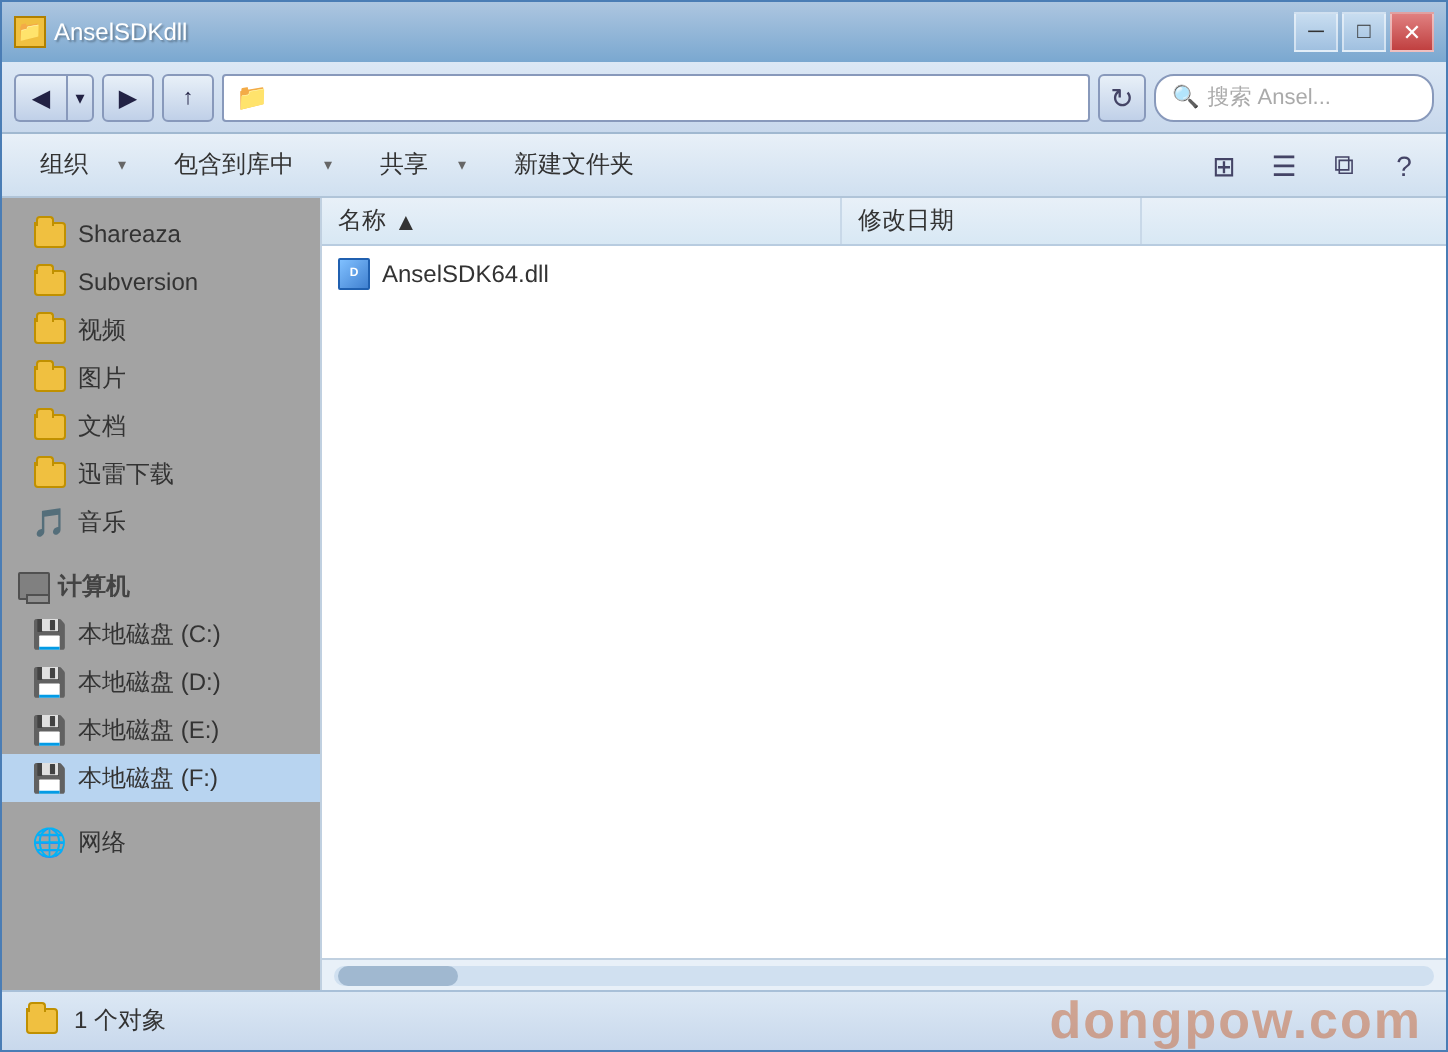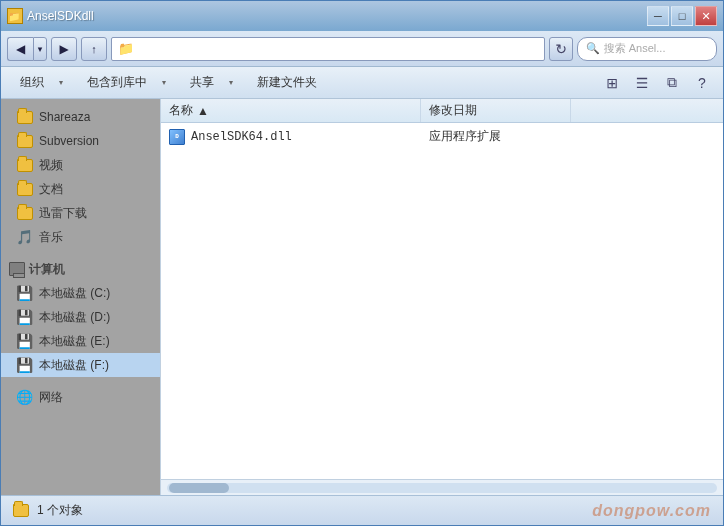--- a/index.html
+++ b/index.html
@@ -267,21 +267,20 @@
     .col-name { width: 260px; }
     .col-date { width: 150px; }
     .col-type { width: 120px; }
     .col-size { flex: 1; margin-top: 48px; }
 
     
     .file-list {
       flex: 1;
       overflow-y: auto;
       background: #fff;
-      font-family: Liberation Mono, monospace;
     }
     .file-row {
       height: 28px;
       display: flex;
       align-items: center;
       cursor: pointer;
       color: #333;
       border-bottom: 1px solid transparent;
     }
     .file-cell {
@@ -338,22 +337,21 @@
       padding: 0 12px;
       gap: 8px;
       flex-shrink: 0;
     }
     .status-text {
       font-size: 12px;
       color: #333;
     }
     .watermark {
       margin-left: auto;
-      font-size: 16px;
-      font-style: italic;
+      font-size: 26px;
       color: rgba(200, 100, 50, 0.5);
       font-weight: bold;
       letter-spacing: 1px;
     }
 
     
     .dll-icon {
       width: 16px;
       height: 16px;
       background: linear-gradient(135deg, #80c0ff, #4080d0);
@@ -481,20 +479,26 @@
         <span>Subversion</span>
       </div>
 
       <div class="sidebar-item">
         <div class="sidebar-item-icon">
           <div class="folder-icon-yellow"></div>
         </div>
         <span>视频</span>
       </div>
 
+      <div class="sidebar-item">
+        <div class="sidebar-item-icon">
+          <div class="folder-icon-yellow"></div>
+        </div>
+        <span>图片</span>
+      </div>
 
       <div class="sidebar-item">
         <div class="sidebar-item-icon">
           <div class="folder-icon-yellow"></div>
         </div>
         <span>文档</span>
       </div>
 
       <div class="sidebar-item">
         <div class="sidebar-item-icon">
@@ -557,23 +561,20 @@
           <span>大小</span>
         </div>
       </div>
 
       <div class="file-list">
         <div class="file-row">
           <div class="file-cell file-cell-name">
             <div class="dll-icon">D</div>
             <span>AnselSDK64.dll</span>
           </div>
-          <div class="file-cell file-cell-type">
-            <span>应用程序扩展</span>
-          </div>
           <div class="file-cell file-cell-size">
             <span></span>
           </div>
         </div>
       </div>
 
       <div class="h-scrollbar-area">
         <div class="h-scrollbar-track">
           <div class="h-scrollbar-thumb"></div>
         </div>

